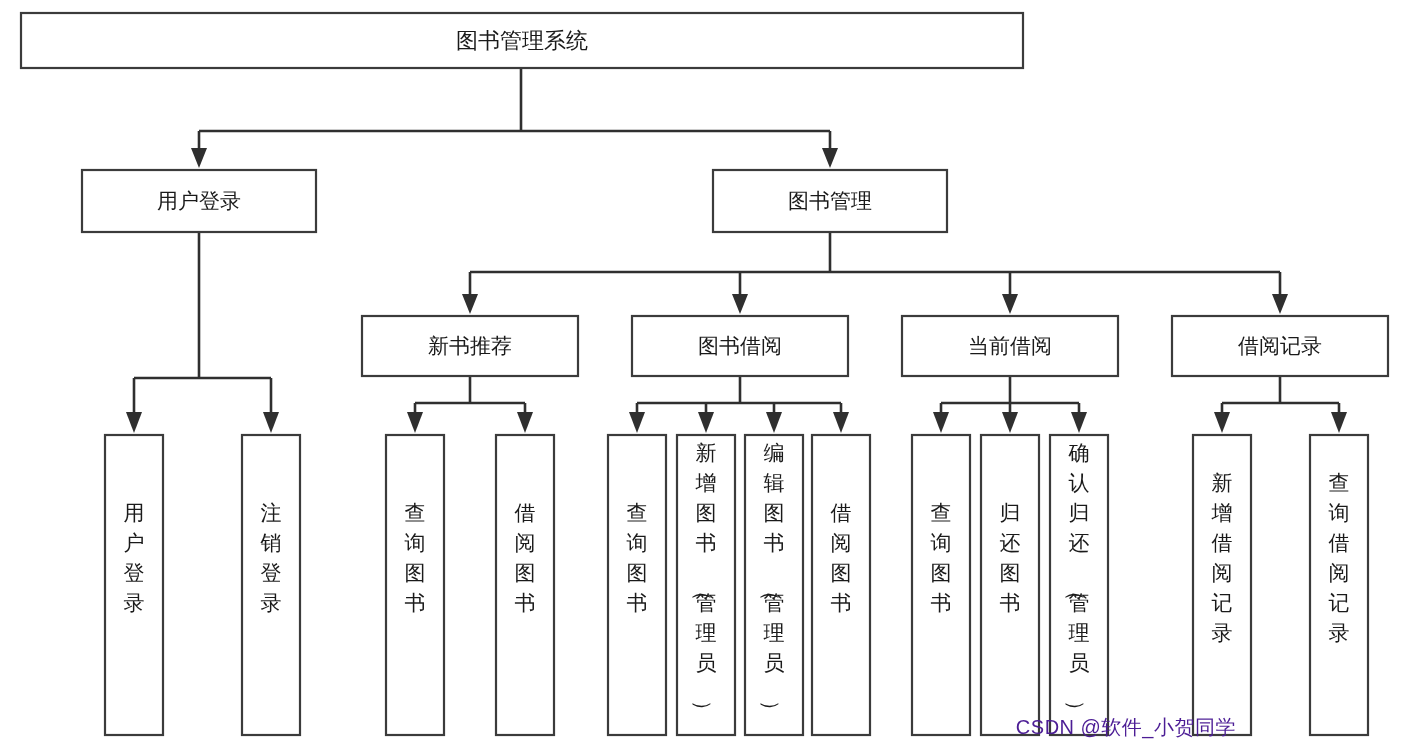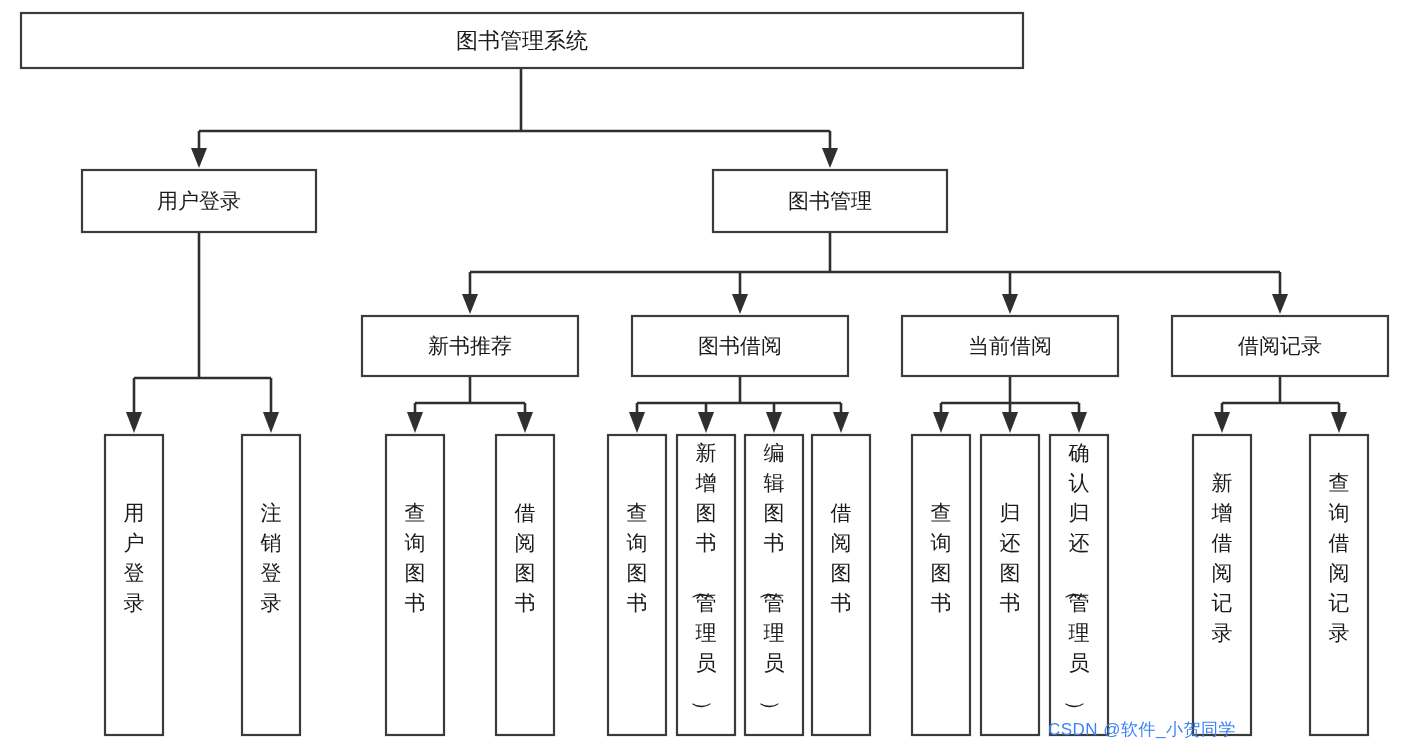--- a/index.html
+++ b/index.html
@@ -55,22 +55,22 @@
   .leaf-label {
     fill: #1a1a1a;
     font-family: "Liberation Sans", "DejaVu Sans", sans-serif;
     font-size: 21px;
     text-anchor: middle;
   }
   .watermark {
     position: absolute;
     right: 8px;
     bottom: 6px;
-    color: #3b82f6;
-    font-size: 17px;
+    color: #4c1d95;
+    font-size: 20px;
     font-family: "Liberation Sans", "DejaVu Sans", sans-serif;
     white-space: nowrap;
     letter-spacing: 0.5px;
   }
 </style>
 </head>
 <body>
 
 <div id="diagram-root">
 

